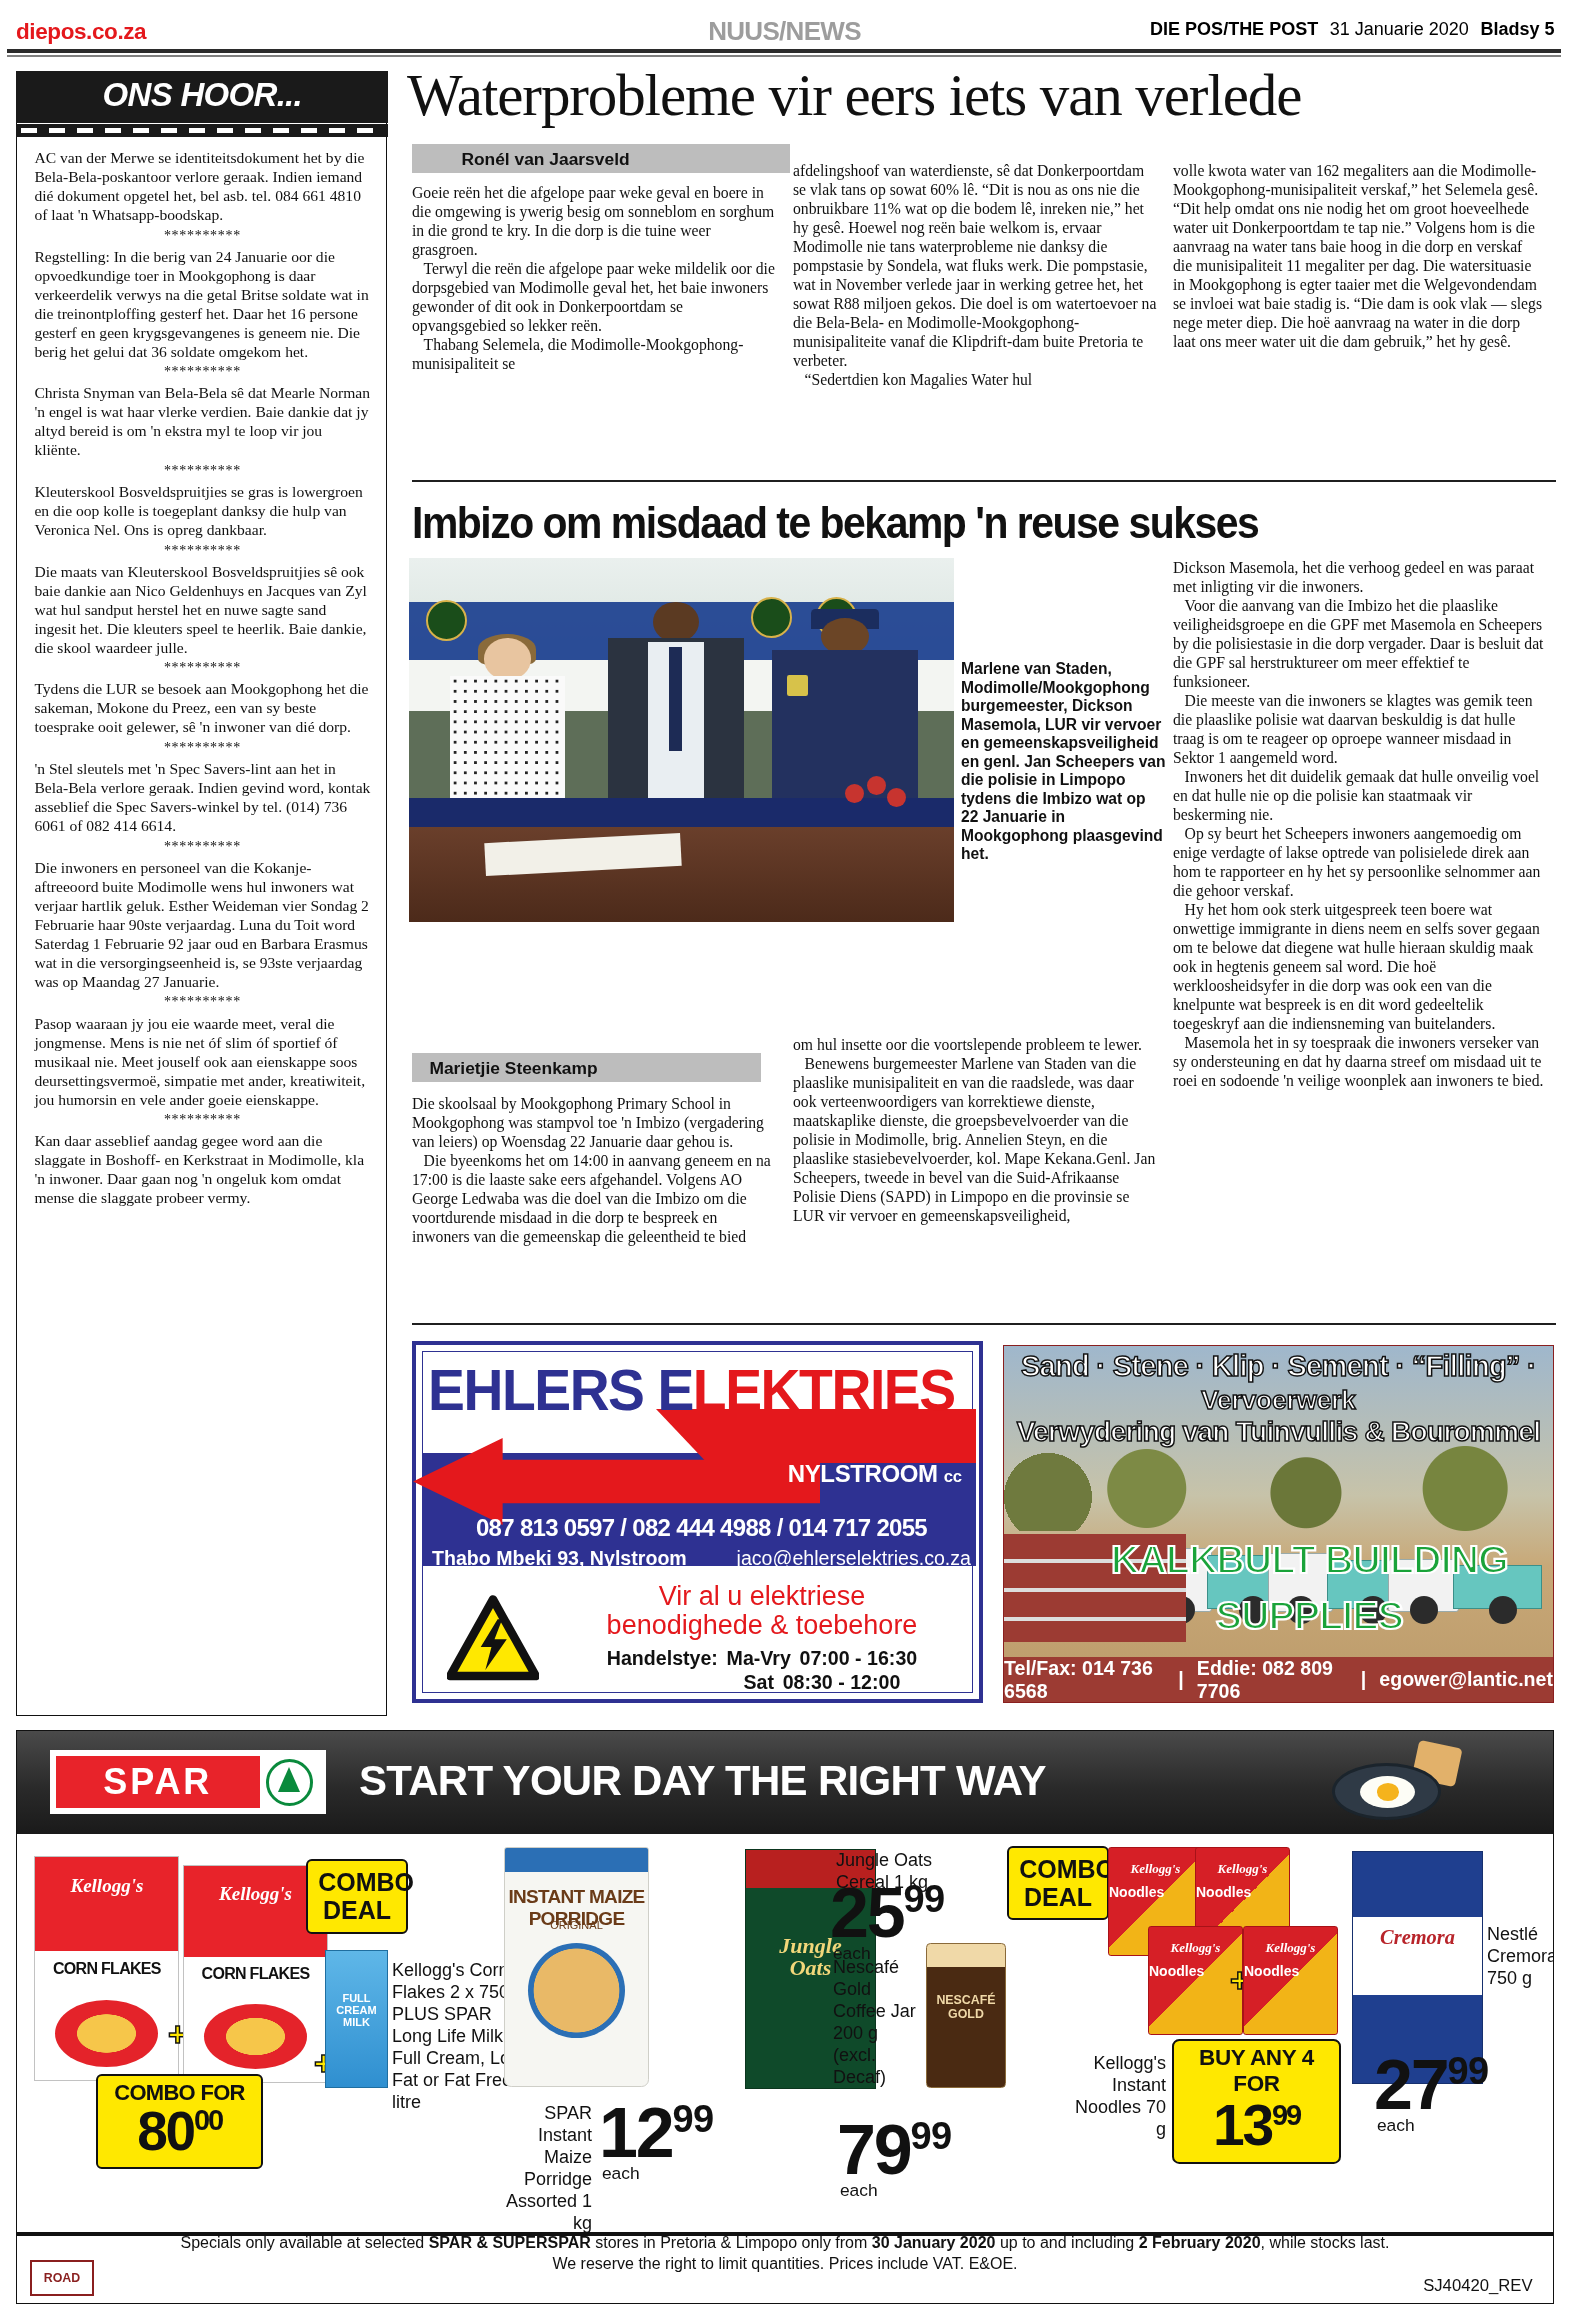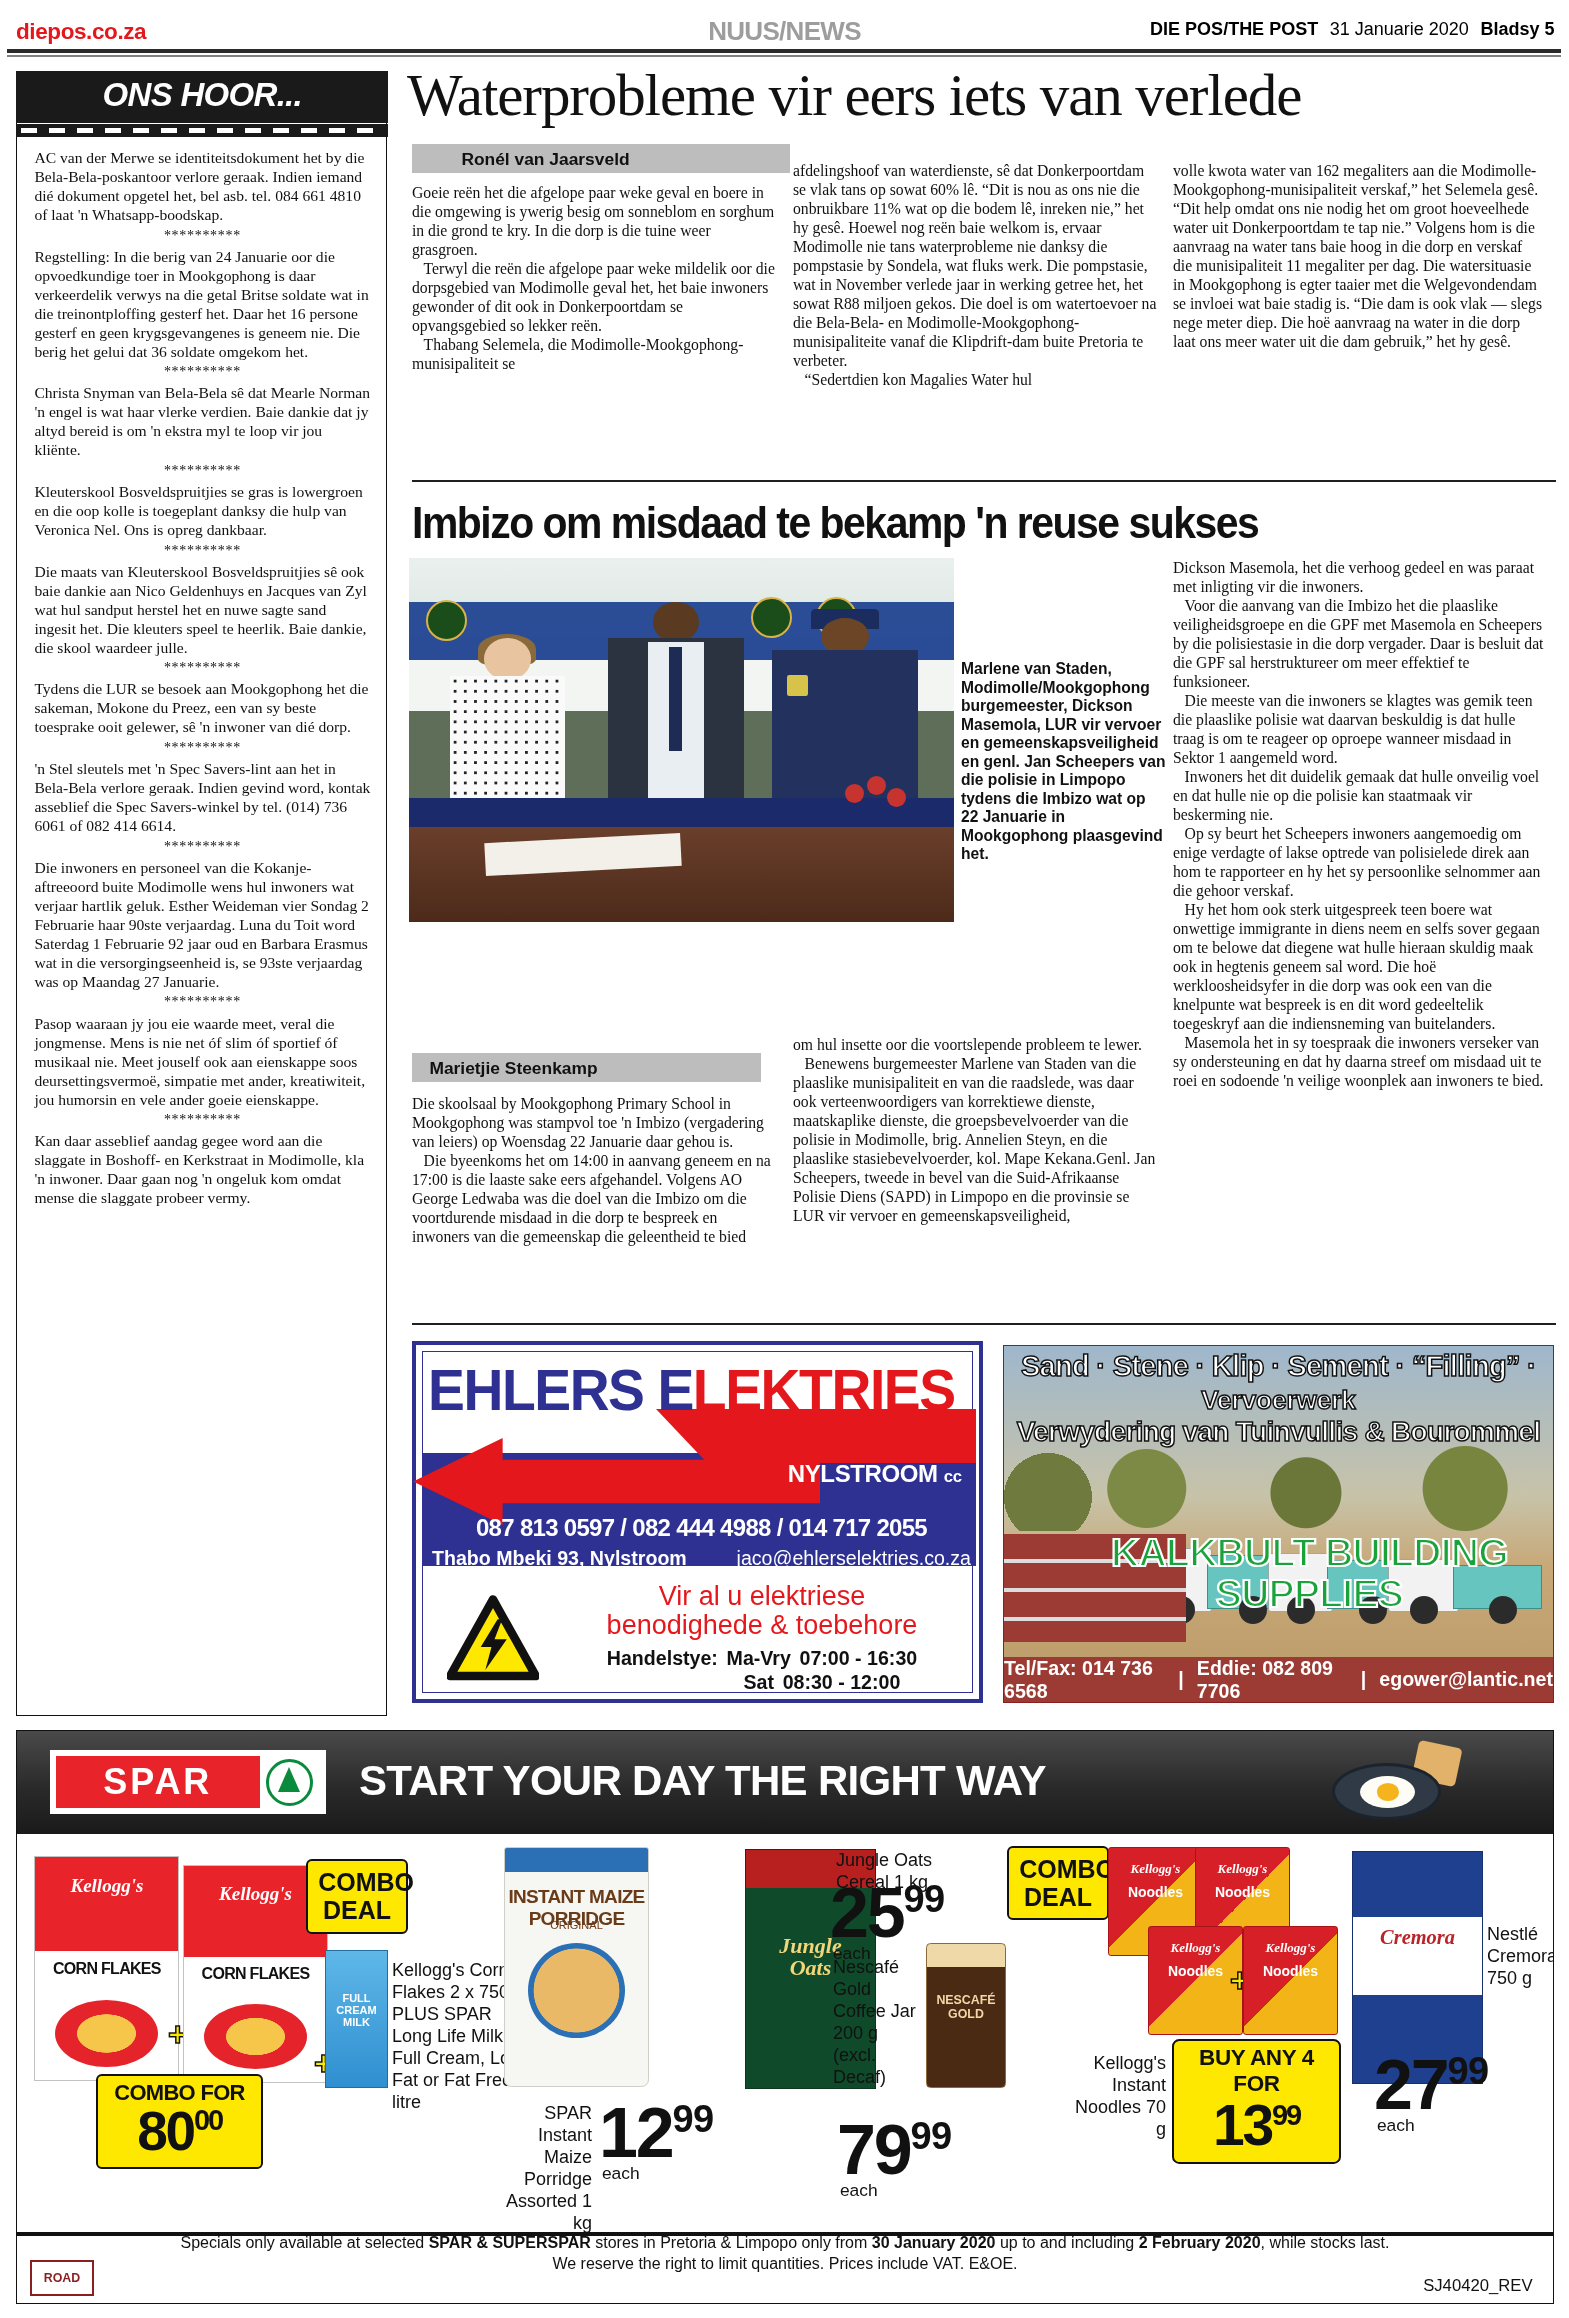--- a/index.html
+++ b/index.html
@@ -242,21 +242,21 @@
   }
   .kalk-trucks { position:absolute; left:0; top:42%; width:100%; height:36%; }
   .truck { position:absolute; bottom:0; }
   .truck .cab { position:absolute; left:0; bottom:11.6px; width:46%; height:72%; background:#f2f2f2; border:1.5px solid #9aa; border-radius:2.9px;}
   .truck .bed { position:absolute; right:0; bottom:14.5px; width:58%; height:60%; background:#66c6bf; border:1.5px solid #3b8f89;}
   .truck .w1,.truck .w2 { position:absolute; bottom:0; width:28px; height:28px; border-radius:50%; background:#2b2b2b;}
   .truck .w1 { left:14%;} .truck .w2 { right:16%;}
   .kalk-name {
     position:absolute; left:73px; top:186px; width:465px; text-align:center;
     font-family:"Liberation Sans", sans-serif; font-weight:bold;
-    font-size:39px; line-height:41px; color:#1aa33a; -webkit-text-stroke: 2.2px #fff;
+    font-size:39px; line-height:56px; color:#1aa33a; -webkit-text-stroke: 2.2px #fff;
     letter-spacing:-0.7px;
   }
   .kalk-bricks {
     position:absolute; left:0; top:188px; width:182px; height:108px;
     background:
       repeating-linear-gradient(to bottom, #9c3b33 0 25px, #ddd 25px 29px),
       #9c3b33;
   }
   .kalk-footer {
     position:absolute; left:0; bottom:0; width:100%; height:45px; background:#9c3b33;
@@ -354,21 +354,21 @@
      background:radial-gradient(#e9b967 0 62%, #2b6fb5 63% 100%);}
   .jungle { background:linear-gradient(180deg,#b8201f 0 16%, #0f4a2a 16% 100%); border:1.5px solid #0b351e;}
   .jungle .t{ position:absolute; left:0; top:36%; width:100%; text-align:center; color:#f2d77a;
      font-family:"Liberation Serif", serif; font-style:italic; font-weight:bold; font-size:22px; line-height:22px;}
   .nescafe { background:linear-gradient(180deg,#f0d9a8 0 16%, #4a2a12 16% 100%); border-radius:4.4px; border:1.5px solid #8a6a3a;}
   .nescafe .t{ position:absolute; left:0; top:34%; width:100%; text-align:center; color:#f0d9a8;
      font-family:"Liberation Sans", sans-serif; font-weight:bold; font-size:12.4px;}
   .noodle { background:linear-gradient(135deg,#d61f26 0 50%, #f2b417 50% 100%); border:1.5px solid #a81218; border-radius:2.9px;}
   .noodle .b{ position:absolute; left:0; top:12%; width:100%; text-align:center; color:#fff;
      font-family:"Liberation Serif", serif; font-style:italic; font-weight:bold; font-size:13px;}
-  .noodle .n{ position:absolute; left:0; top:34%; width:100%; text-align:center; color:#fff;
+  .noodle .n{ position:absolute; left:0; top:34%; width:100%; text-align:left; color:#fff;
      font-family:"Liberation Sans", sans-serif; font-weight:bold; font-size:14px;}
   .cremora { background:linear-gradient(180deg,#1f3f8f 0 28%, #ffffff 28% 62%, #1f3f8f 62% 100%); border:1.5px solid #16306e;}
   .cremora .t{ position:absolute; left:0; top:32%; width:100%; text-align:center; color:#b8242a;
      font-family:"Liberation Serif", serif; font-style:italic; font-weight:bold; font-size:20.4px;}
   .plus { position:absolute; font-family:"Liberation Sans", sans-serif; font-weight:bold; font-size:33px; color:#ffe800;
      -webkit-text-stroke:1.5px #111; }
 
   .spar-footrule { position:absolute; left:0; bottom:67px; width:100%; height:4.4px; background:#111; }
   .spar-disc {
     position:absolute; left:0; bottom:29px; width:100%; text-align:center;

